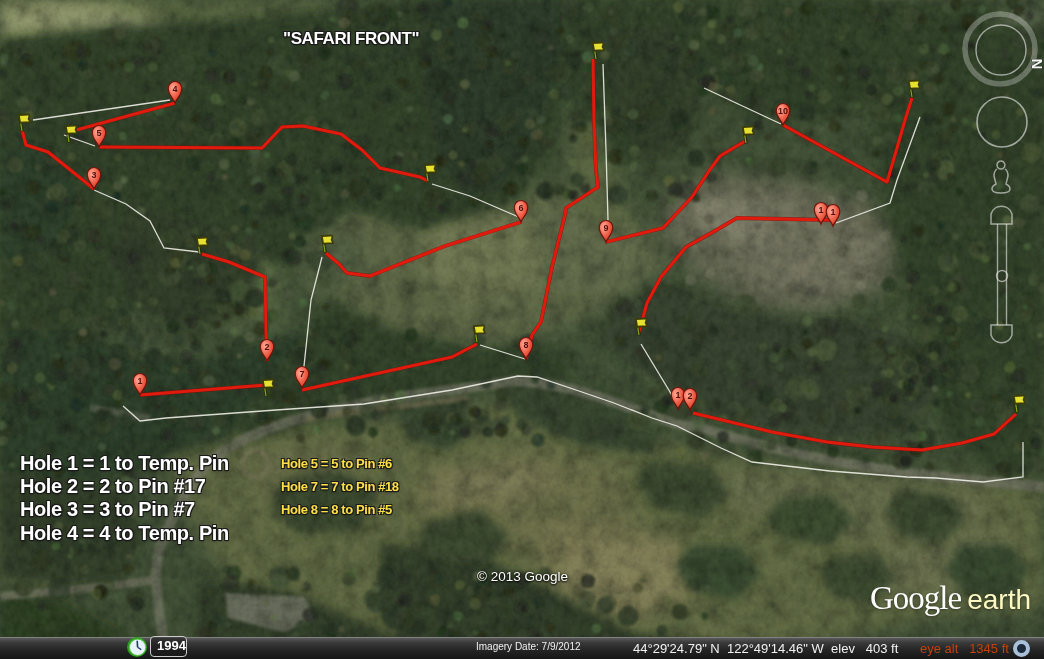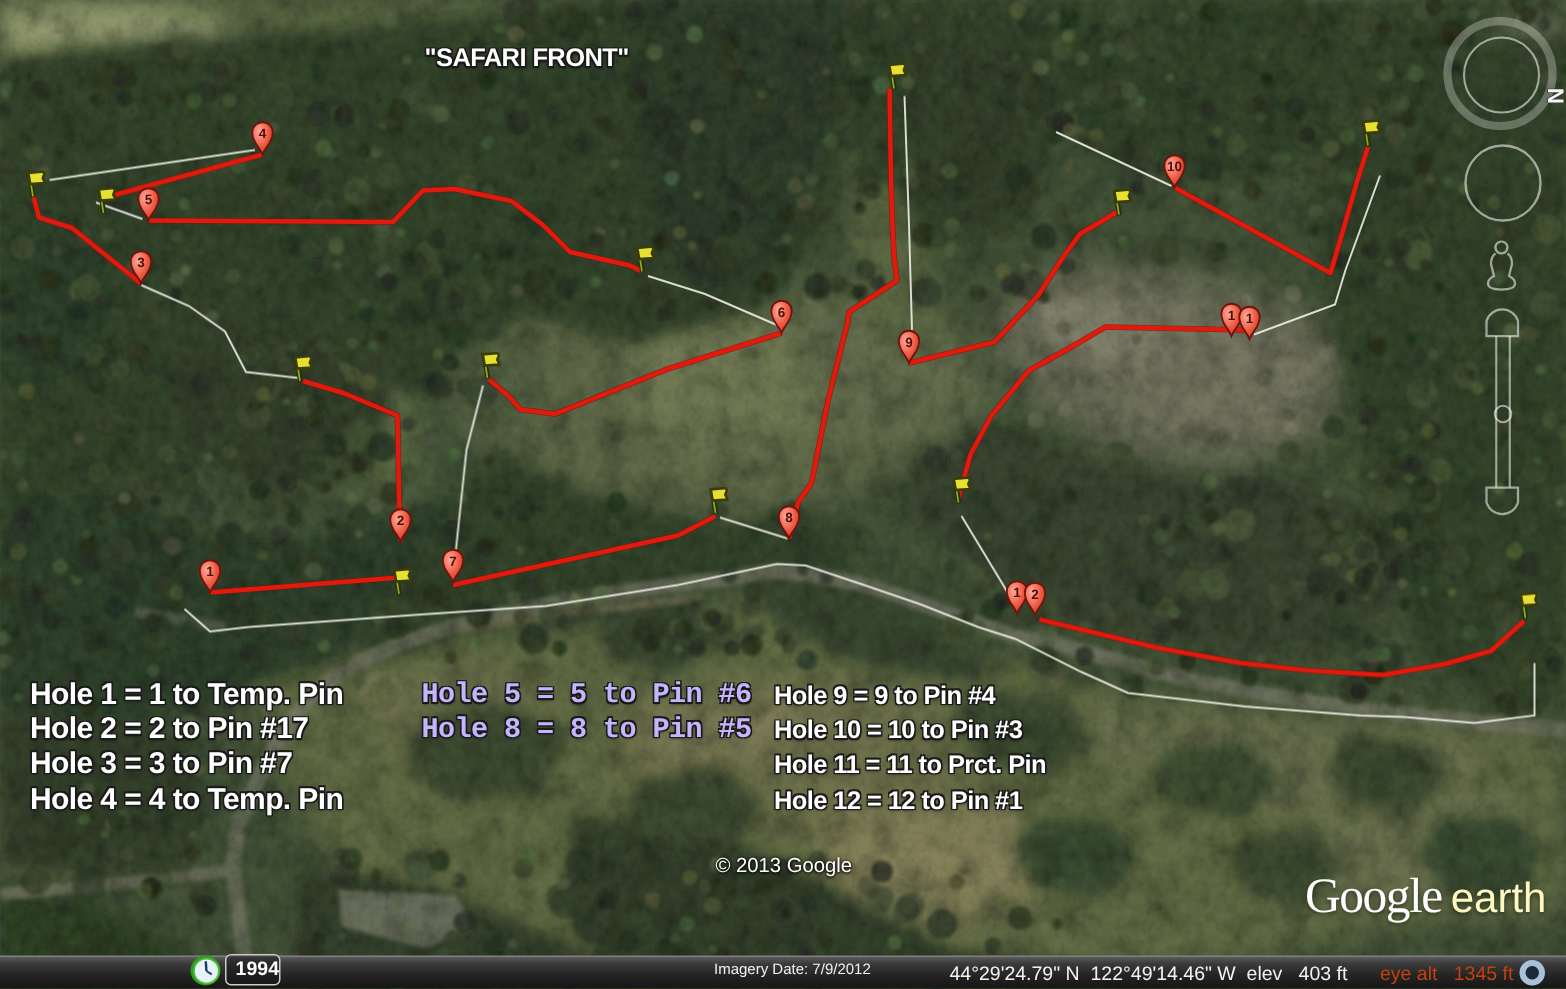--- a/index.html
+++ b/index.html
@@ -1450,29 +1450,24 @@
       <circle cx="1002" cy="276" r="5.5" fill="none" stroke="#ffffff" stroke-width="1.4" opacity="0.55"></circle>
       <path d="M991,325 l0,10 a11,11 0 0 0 21,0 l0,-10 z" fill="none" stroke="#ffffff" stroke-width="1.5" opacity="0.55"></path>
 </svg>
 <div style="position:absolute;left:283px;top:29px;font-family:'Liberation Sans',sans-serif;font-weight:bold;color:#fff;text-shadow:-1px -1px 0 #1a1a1a,1px -1px 0 #1a1a1a,-1px 1px 0 #1a1a1a,1px 1px 0 #1a1a1a,0 1px 2px rgba(0,0,0,.8);font-size:17px;letter-spacing:-0.4px">"SAFARI FRONT"</div>
     <div style="position:absolute;left:20px;top:452px;font-family:'Liberation Sans',sans-serif;font-weight:bold;color:#fff;text-shadow:-1px -1px 0 #1a1a1a,1px -1px 0 #1a1a1a,-1px 1px 0 #1a1a1a,1px 1px 0 #1a1a1a,0 1px 2px rgba(0,0,0,.8);font-size:20px;line-height:23.2px;letter-spacing:-0.4px">
       <div style="height:23.2px;white-space:nowrap">Hole 1 = 1 to Temp. Pin</div>
       <div style="height:23.2px;white-space:nowrap">Hole 2 = 2 to Pin #17</div>
       <div style="height:23.2px;white-space:nowrap">Hole 3 = 3 to Pin #7</div>
       <div style="height:23.2px;white-space:nowrap">Hole 4 = 4 to Temp. Pin</div>
     </div>
-    <div style="position:absolute;left:281px;top:452px;font-family:Liberation Mono, monospace;font-weight:bold;color:#c4b5fd;text-shadow:-1px -1px 0 #1a1a1a,1px -1px 0 #1a1a1a,-1px 1px 0 #1a1a1a,1px 1px 0 #1a1a1a,0 1px 2px rgba(0,0,0,.8);font-size:19px;line-height:23.2px;letter-spacing:-0.4px">
+    <div style="position:absolute;left:281px;top:452px;font-family:Liberation Sans, sans-serif;font-weight:bold;color:#fde047;text-shadow:-1px -1px 0 #1a1a1a,1px -1px 0 #1a1a1a,-1px 1px 0 #1a1a1a,1px 1px 0 #1a1a1a,0 1px 2px rgba(0,0,0,.8);font-size:13px;line-height:23.2px;letter-spacing:-0.4px">
       <div style="height:23.2px;white-space:nowrap">Hole 5 = 5 to Pin #6</div>
+      <div style="height:23.2px;white-space:nowrap">Hole 7 = 7 to Pin #18</div>
       <div style="height:23.2px;white-space:nowrap">Hole 8 = 8 to Pin #5</div>
-    </div>
-    <div style="position:absolute;left:516px;top:452px;font-family:'Liberation Sans',sans-serif;font-weight:bold;color:#fff;text-shadow:-1px -1px 0 #1a1a1a,1px -1px 0 #1a1a1a,-1px 1px 0 #1a1a1a,1px 1px 0 #1a1a1a,0 1px 2px rgba(0,0,0,.8);font-size:17px;line-height:23.2px;letter-spacing:-0.4px">
-      <div style="height:23.2px;white-space:nowrap">Hole 9 = 9 to Pin #4</div>
-      <div style="height:23.2px;white-space:nowrap">Hole 10 = 10 to Pin #3</div>
-      <div style="height:23.2px;white-space:nowrap">Hole 11 = 11 to Prct. Pin</div>
-      <div style="height:23.2px;white-space:nowrap">Hole 12 = 12 to Pin #1</div>
     </div>
     <div style="position:absolute;left:477px;top:569px;font-family:'Liberation Sans',sans-serif;font-size:13.5px;color:#fff;text-shadow:0 0 3px #000,0 1px 2px #000">© 2013 Google</div>
     <div style="position:absolute;left:870px;top:580px;white-space:nowrap"><span style="font-family:'Liberation Serif',serif;font-size:33px;color:#fdfdfd;letter-spacing:-1px;text-shadow:0 1px 3px rgba(0,0,0,0.45)">Google</span><span style="font-family:'Liberation Sans',sans-serif;font-size:28px;color:#fef9c3;margin-left:6px;text-shadow:0 1px 3px rgba(0,0,0,0.45)">earth</span></div>
 <div style="position:absolute;left:0;top:637px;width:1044px;height:22px;background:linear-gradient(#5a5a5a,#3a3a3a 22%,#232323 60%,#161616);border-top:1px solid #808080;box-sizing:border-box"></div>
     <div style="position:absolute;top:641px;font-family:'Liberation Sans',sans-serif;font-size:10px;color:#f2f2f2;white-space:nowrap;left:476px">Imagery Date: 7/9/2012</div>
     <div style="position:absolute;top:641px;font-family:'Liberation Sans',sans-serif;font-size:13px;color:#f2f2f2;white-space:nowrap;left:633px">44°29'24.79" N&nbsp;&nbsp;122°49'14.46" W&nbsp;&nbsp;elev&nbsp;&nbsp; 403 ft</div>
     <div style="position:absolute;top:641px;font-family:'Liberation Sans',sans-serif;font-size:13px;color:#c2410c;white-space:nowrap;left:920px">eye alt&nbsp;&nbsp; 1345 ft</div>
     <div style="position:absolute;left:1013px;top:640px;width:17px;height:17px;border-radius:50%;border:4px solid #a8c0d8;box-sizing:border-box;background:#1a2a3a"></div>
     <div style="position:absolute;left:150px;top:636px;width:37px;height:21px;background:rgba(25,25,25,0.55);border:1.5px solid #cccccc;border-radius:4px;box-sizing:border-box;color:#fff;font-family:'Liberation Sans',sans-serif;font-size:13px;font-weight:bold;text-align:right;line-height:18px">1994</div>
     <svg style="position:absolute;left:126px;top:636px" width="22" height="22" viewBox="0 0 22 22">

